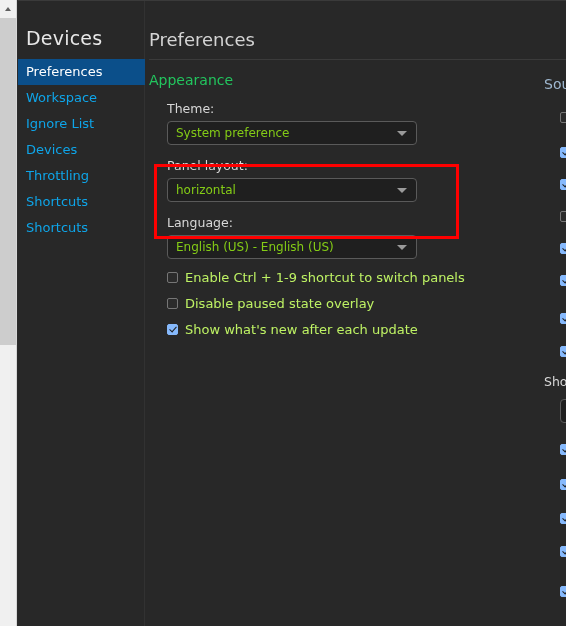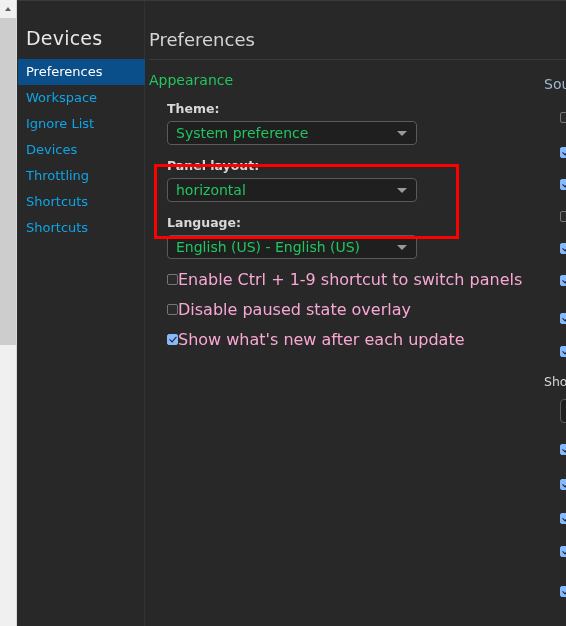--- a/index.html
+++ b/index.html
@@ -139,37 +139,36 @@
 
   .field-block {
     padding-left: 21px;
   }
   .field-label {
     color: #d8d8d8;
     font-size: 12.5px;
     margin-top: 13px;
     margin-bottom: 5px;
     white-space: nowrap;
-    font-weight: bold;
   }
   .select-box {
     position: relative;
     width: 250px;
     height: 24px;
     background: #1f1f1f;
     border: 1px solid #5a5a5a;
     border-radius: 4px;
     box-sizing: border-box;
     display: flex;
     align-items: center;
     cursor: pointer;
   }
   .select-box .value {
-    color: #22c55e;
-    font-size: 14px;
+    color: #84cc16;
+    font-size: 12px;
     padding-left: 8px;
     white-space: nowrap;
     overflow: hidden;
   }
   .select-box .caret {
     position: absolute;
     right: 9px;
     top: 50%;
     margin-top: -2px;
     width: 0; height: 0;
@@ -217,22 +216,23 @@
     position: absolute;
     left: 3px;
     top: 0px;
     width: 3px;
     height: 6px;
     border: solid #1c1c1c;
     border-width: 0 1.6px 1.6px 0;
     transform: rotate(42deg);
   }
   .check-label {
-    color: #f9a8d4;
-    font-size: 16px;
+    color: #bef264;
+    font-size: 13px;
+    margin-left: 7px;
     white-space: nowrap;
   }
 
   
   .right-col {
     position: absolute;
     left: 392px;
     top: 0;
     width: 156px;
     height: 626px;

